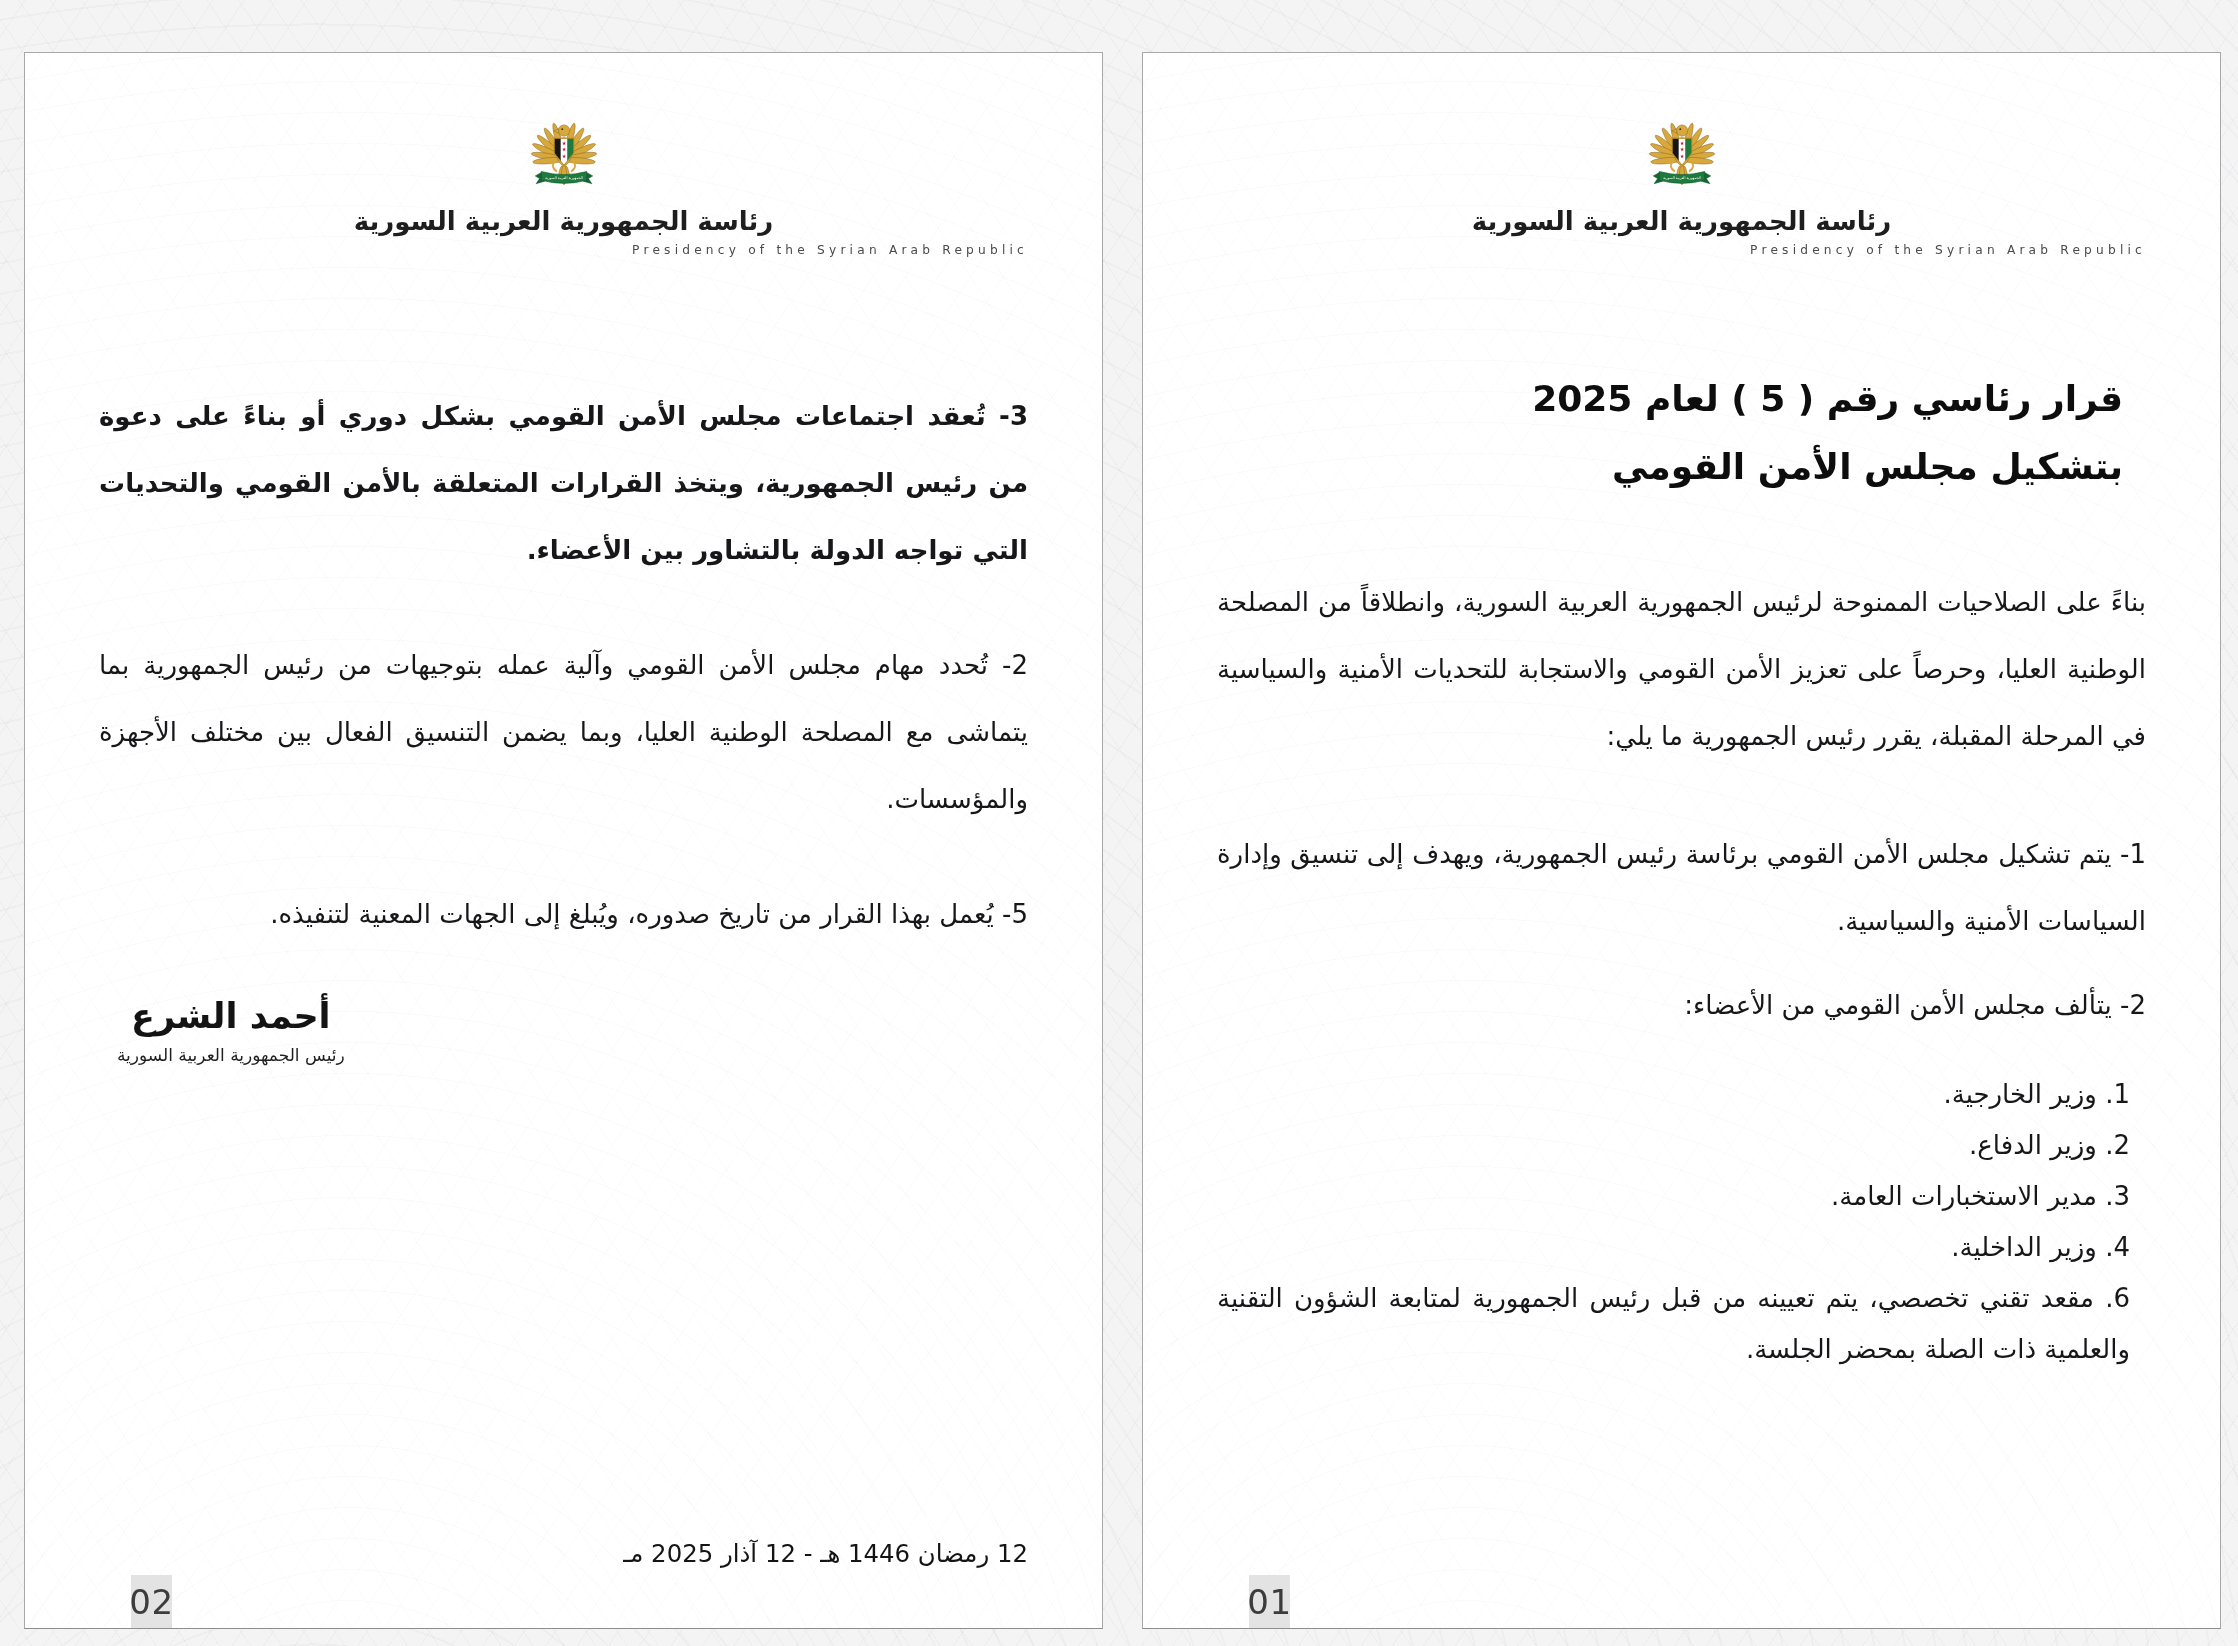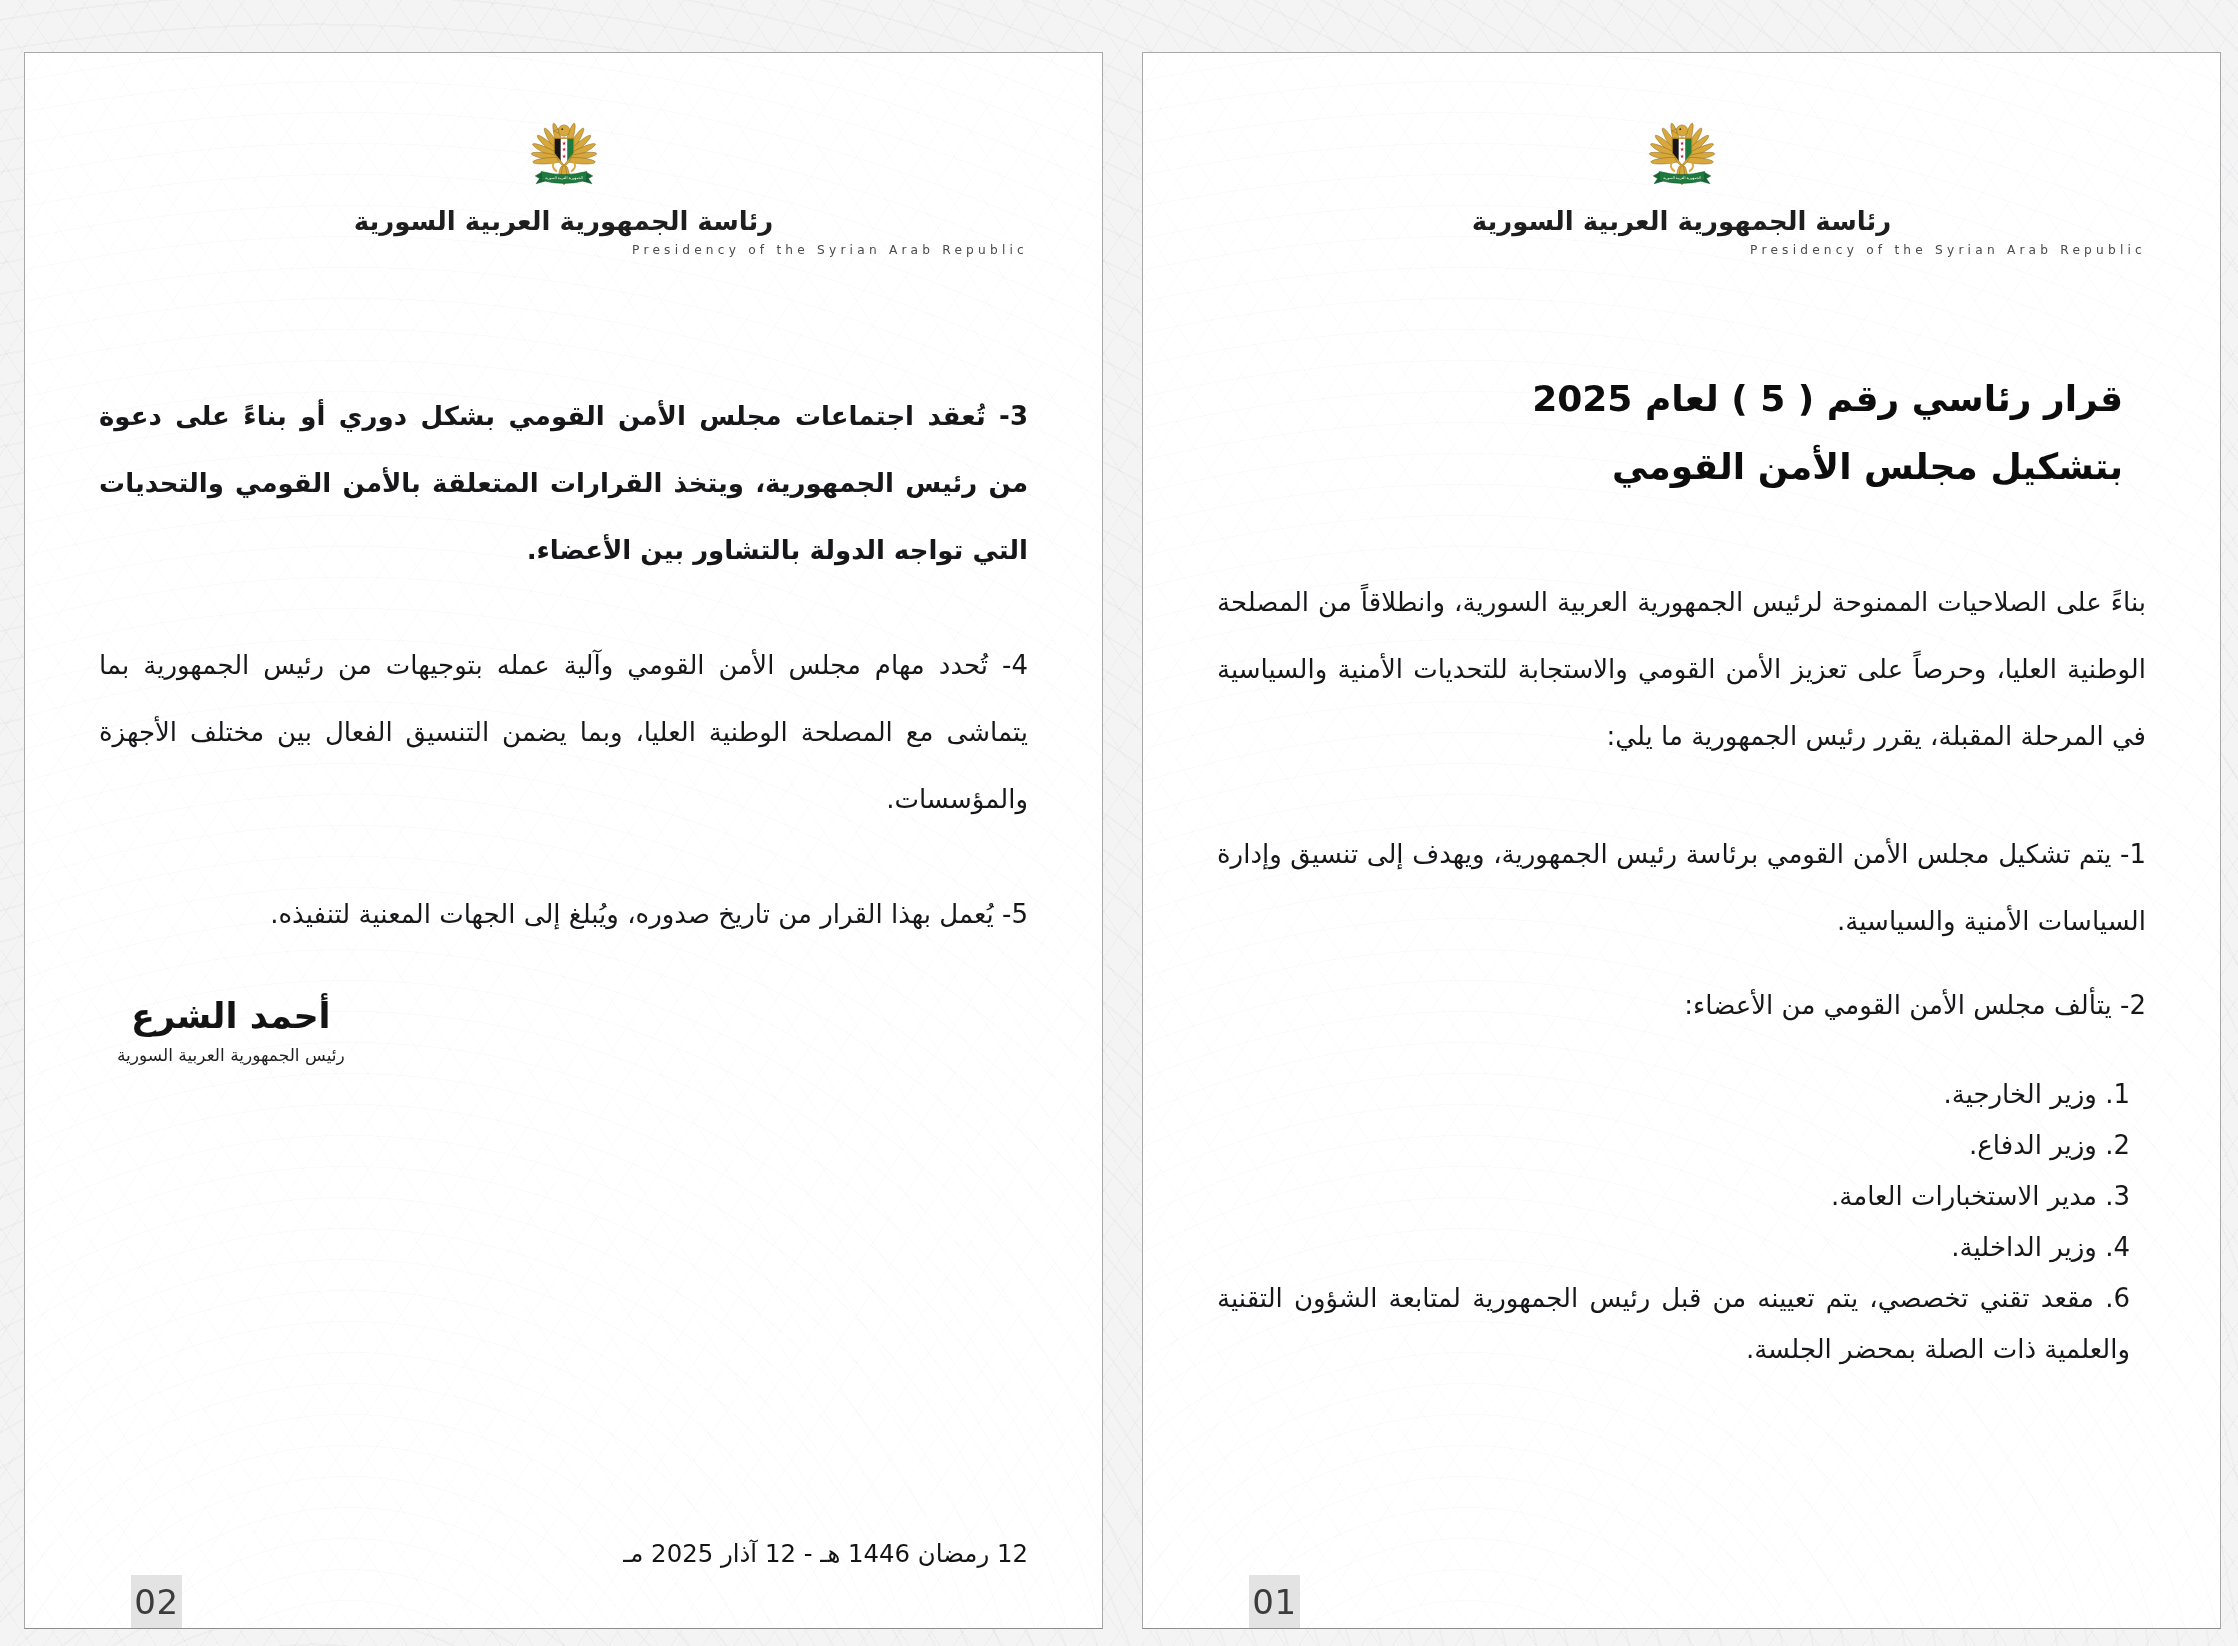--- a/index.html
+++ b/index.html
@@ -43,21 +43,21 @@
   .clause-3{margin-top:126px;font-weight:bold;}
   .clause-4{margin-top:48px;}
   .clause-5{margin-top:48px;}
 
   .signature{margin-top:48px;margin-right:auto;margin-left:18px;width:max-content;text-align:center;}
   .sig-name{font-size:35px;font-weight:bold;color:#131313;}
   .sig-title{font-size:17px;color:#1f1f1f;margin-top:9px;}
 
   .date-line{position:absolute;bottom:60px;right:74px;font-size:24.4px;color:#141414;}
   .page-num{
-    position:absolute;bottom:0;left:106px;width:51px;height:53px;background:#e3e3e3;
+    position:absolute;bottom:0;left:106px;width:41px;height:53px;background:#e3e3e3;
     color:#3c3c3c;font-size:34px;display:flex;align-items:center;justify-content:center;
     direction:ltr;letter-spacing:0.6px;
   }
   .emblem{display:inline-block;}
 </style>
 </head>
 <body>
 
 <div class="canvas">
 
@@ -106,21 +106,21 @@
           <path d="M58,148 L44,156 L54,162 L46,174 L66,168 Z" fill="#166534" stroke="#0f4d27" stroke-width="1"></path>
           <path d="M162,148 L176,156 L166,162 L174,174 L154,168 Z" fill="#166534" stroke="#0f4d27" stroke-width="1"></path>
           <path d="M58,146 Q110,160 162,146 L162,166 Q110,180 58,166 Z" fill="#1e7a3d" stroke="#115c2e" stroke-width="1.5"></path>
           <text x="110" y="162" font-size="8" fill="#ffffff" text-anchor="middle">الجمهورية العربية السورية</text>
         </svg>
         <div class="org-ar">رئاسة الجمهورية العربية السورية</div>
         <div class="org-en">Presidency of the Syrian Arab Republic</div>
       </div>
 
       <p class="para clause-3">3- تُعقد اجتماعات مجلس الأمن القومي بشكل دوري أو بناءً على دعوة من رئيس الجمهورية، ويتخذ القرارات المتعلقة بالأمن القومي والتحديات التي تواجه الدولة بالتشاور بين الأعضاء.</p>
-      <p class="para clause-4">4- تُحدد مهام مجلس الأمن القومي وآلية عمله بتوجيهات من رئيس الجمهورية بما يتماشى مع المصلحة الوطنية العليا، وبما يضمن التنسيق الفعال بين مختلف الأجهزة والمؤسسات.</p>
+      <p class="para clause-4">2- تُحدد مهام مجلس الأمن القومي وآلية عمله بتوجيهات من رئيس الجمهورية بما يتماشى مع المصلحة الوطنية العليا، وبما يضمن التنسيق الفعال بين مختلف الأجهزة والمؤسسات.</p>
       <p class="para clause-5">5- يُعمل بهذا القرار من تاريخ صدوره، ويُبلغ إلى الجهات المعنية لتنفيذه.</p>
 
       <div class="signature">
         <div class="sig-name">أحمد الشرع</div>
         <div class="sig-title">رئيس الجمهورية العربية السورية</div>
       </div>
 
       <div class="date-line">12 رمضان 1446 هـ - 12 آذار 2025 مـ</div>
       <div class="page-num">02</div>
     </div>

